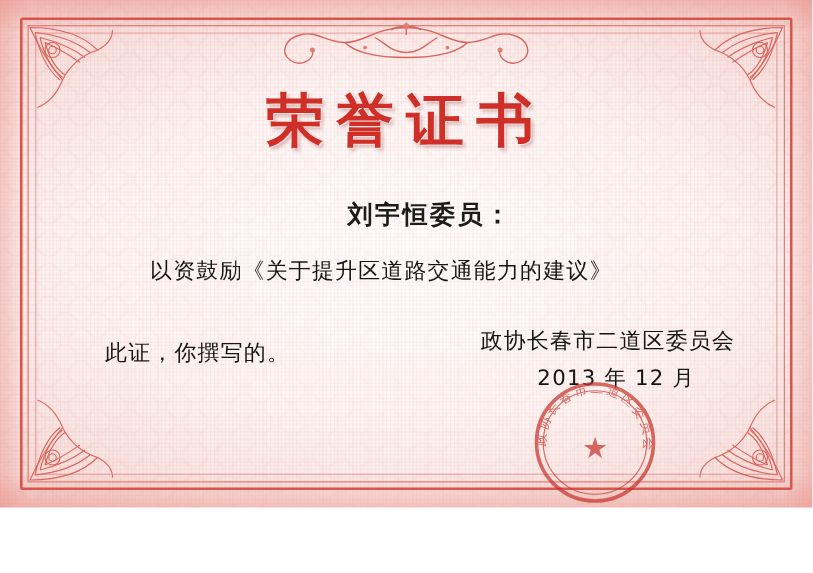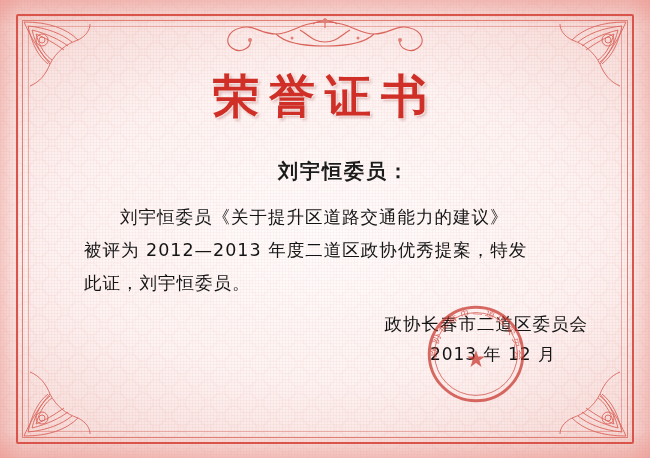--- a/index.html
+++ b/index.html
@@ -11,21 +11,21 @@
     width: 650px;
     height: 458px;
     font-family: "Liberation Serif", serif;
     overflow: hidden;
   }
 
   
   .certificate {
     position: relative;
     width: 650px;
-    height: 458px;
+    height: 406px;
     box-sizing: border-box;
     background:
       radial-gradient(ellipse 120% 95% at 50% 50%, #fffdfd 0%, #fdf2f1 35%, #f6d9d6 62%, #ecb9b4 82%, #e0a09a 100%);
     overflow: hidden;
   }
 
   
   .texture {
     position: absolute;
     inset: 0;
@@ -276,23 +276,23 @@
     </g>
   </svg>
 
   <div class="content">
 
     <div class="title">荣誉证书</div>
 
     <div class="salutation">刘宇恒委员：</div>
 
     <div class="body-text">
-      <span class="indent"></span><span>刘宇恒委员《关于提升区道路交通能力的建议》</span><br>
-      <span>被评为 2012—2013 年度二道区政协优秀提案，特发</span><br>
-      <span>此证，刘宇恒委员。</span>
+      <span class="indent"></span><span>以资鼓励《关于提升区道路交通能力的建议》</span><br>
+      <br>
+      <span>此证，你撰写的。</span>
     </div>
 
     <div class="signature">
       <div class="org">政协长春市二道区委员会</div>
       <div class="date">2013 年 12 月</div>
     </div>
 
   </div>
 
   <svg class="seal" viewBox="0 0 120 120">

